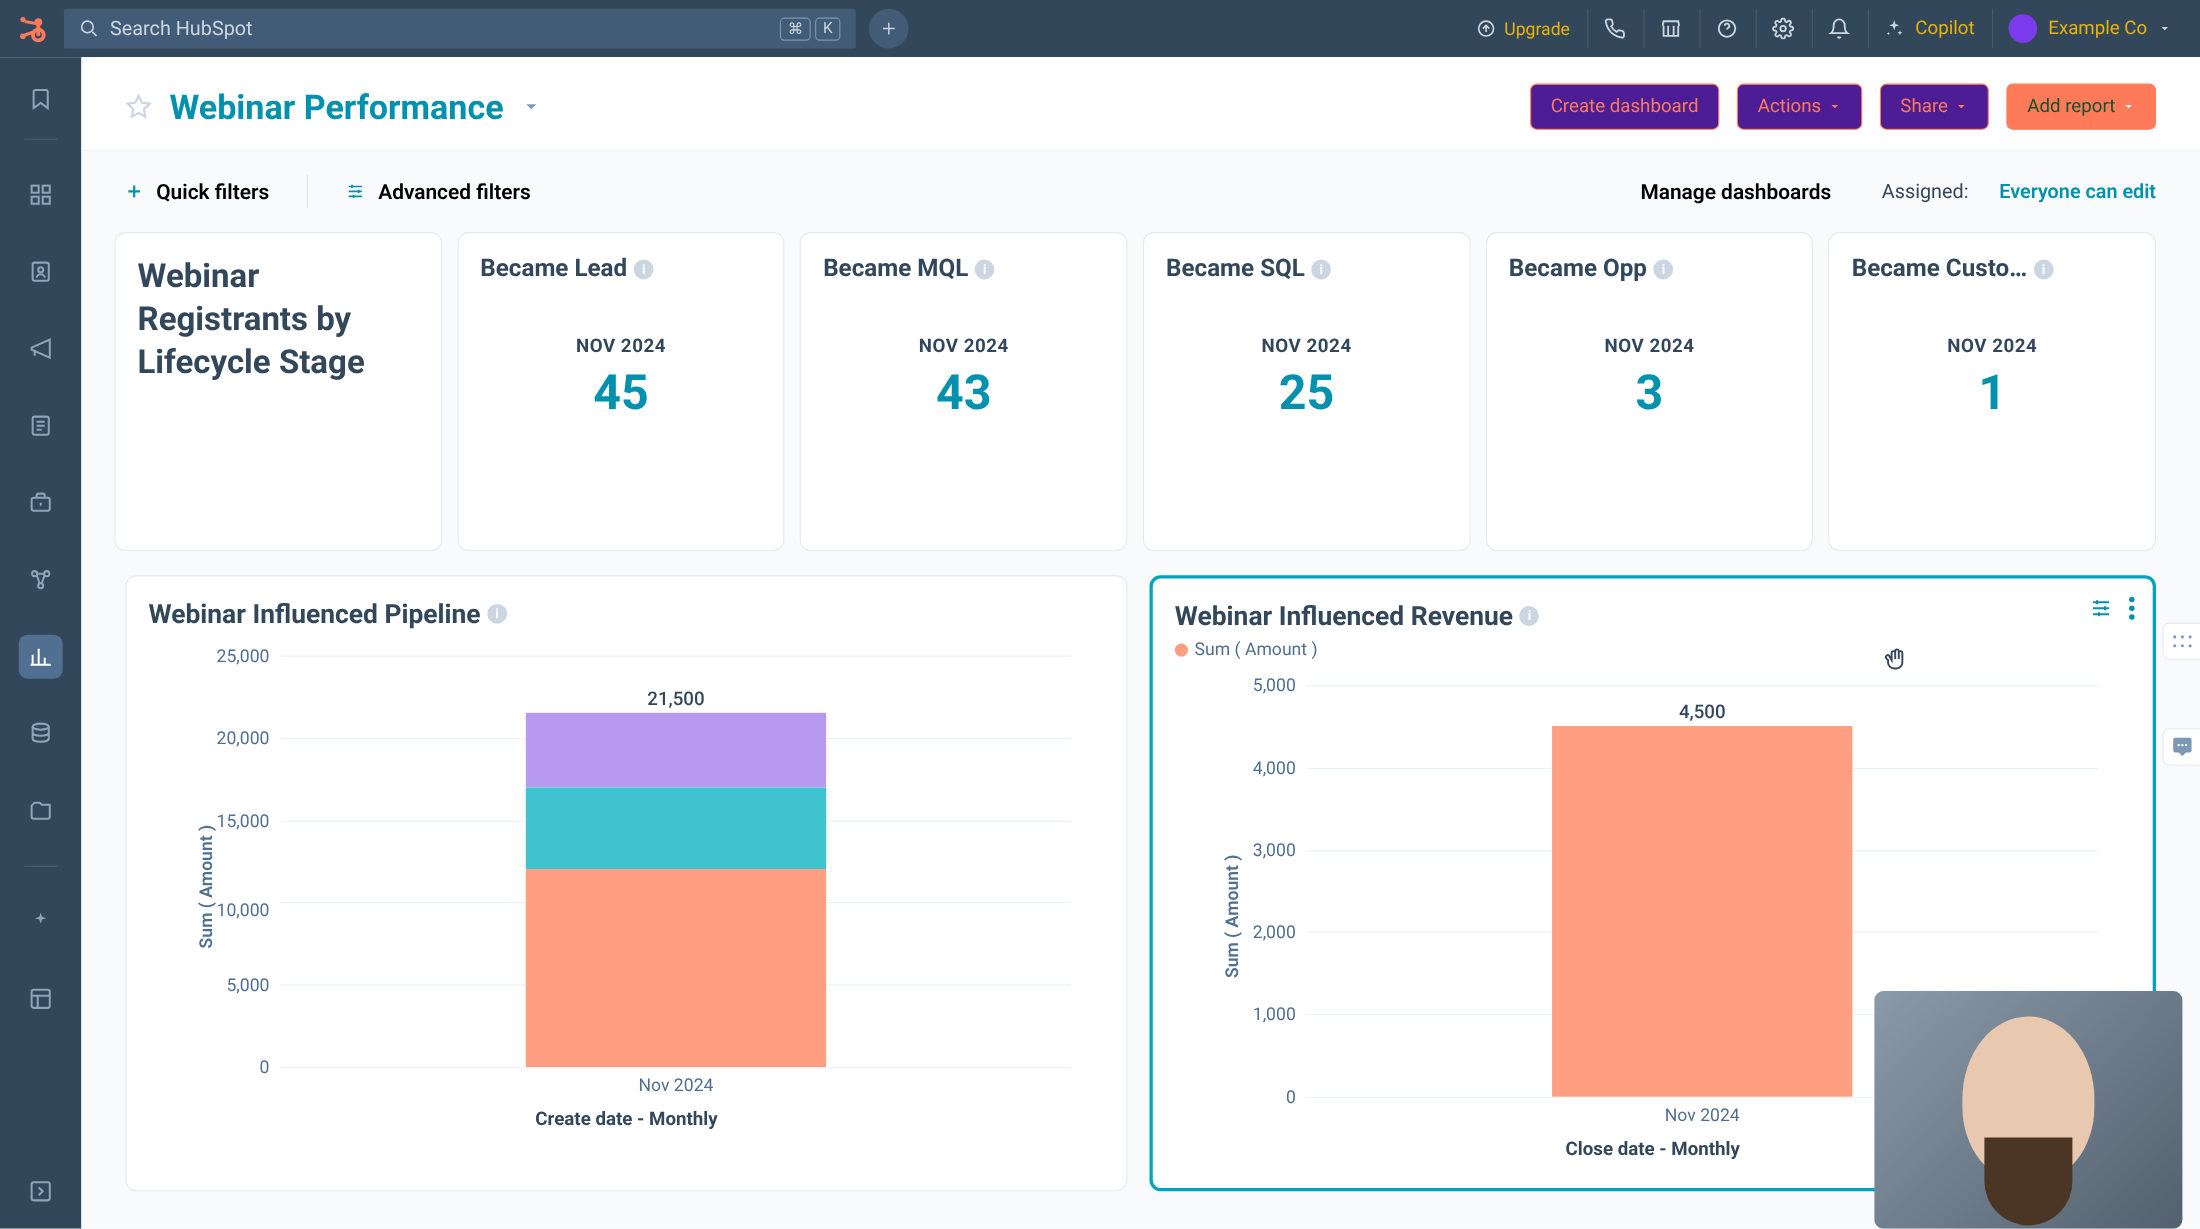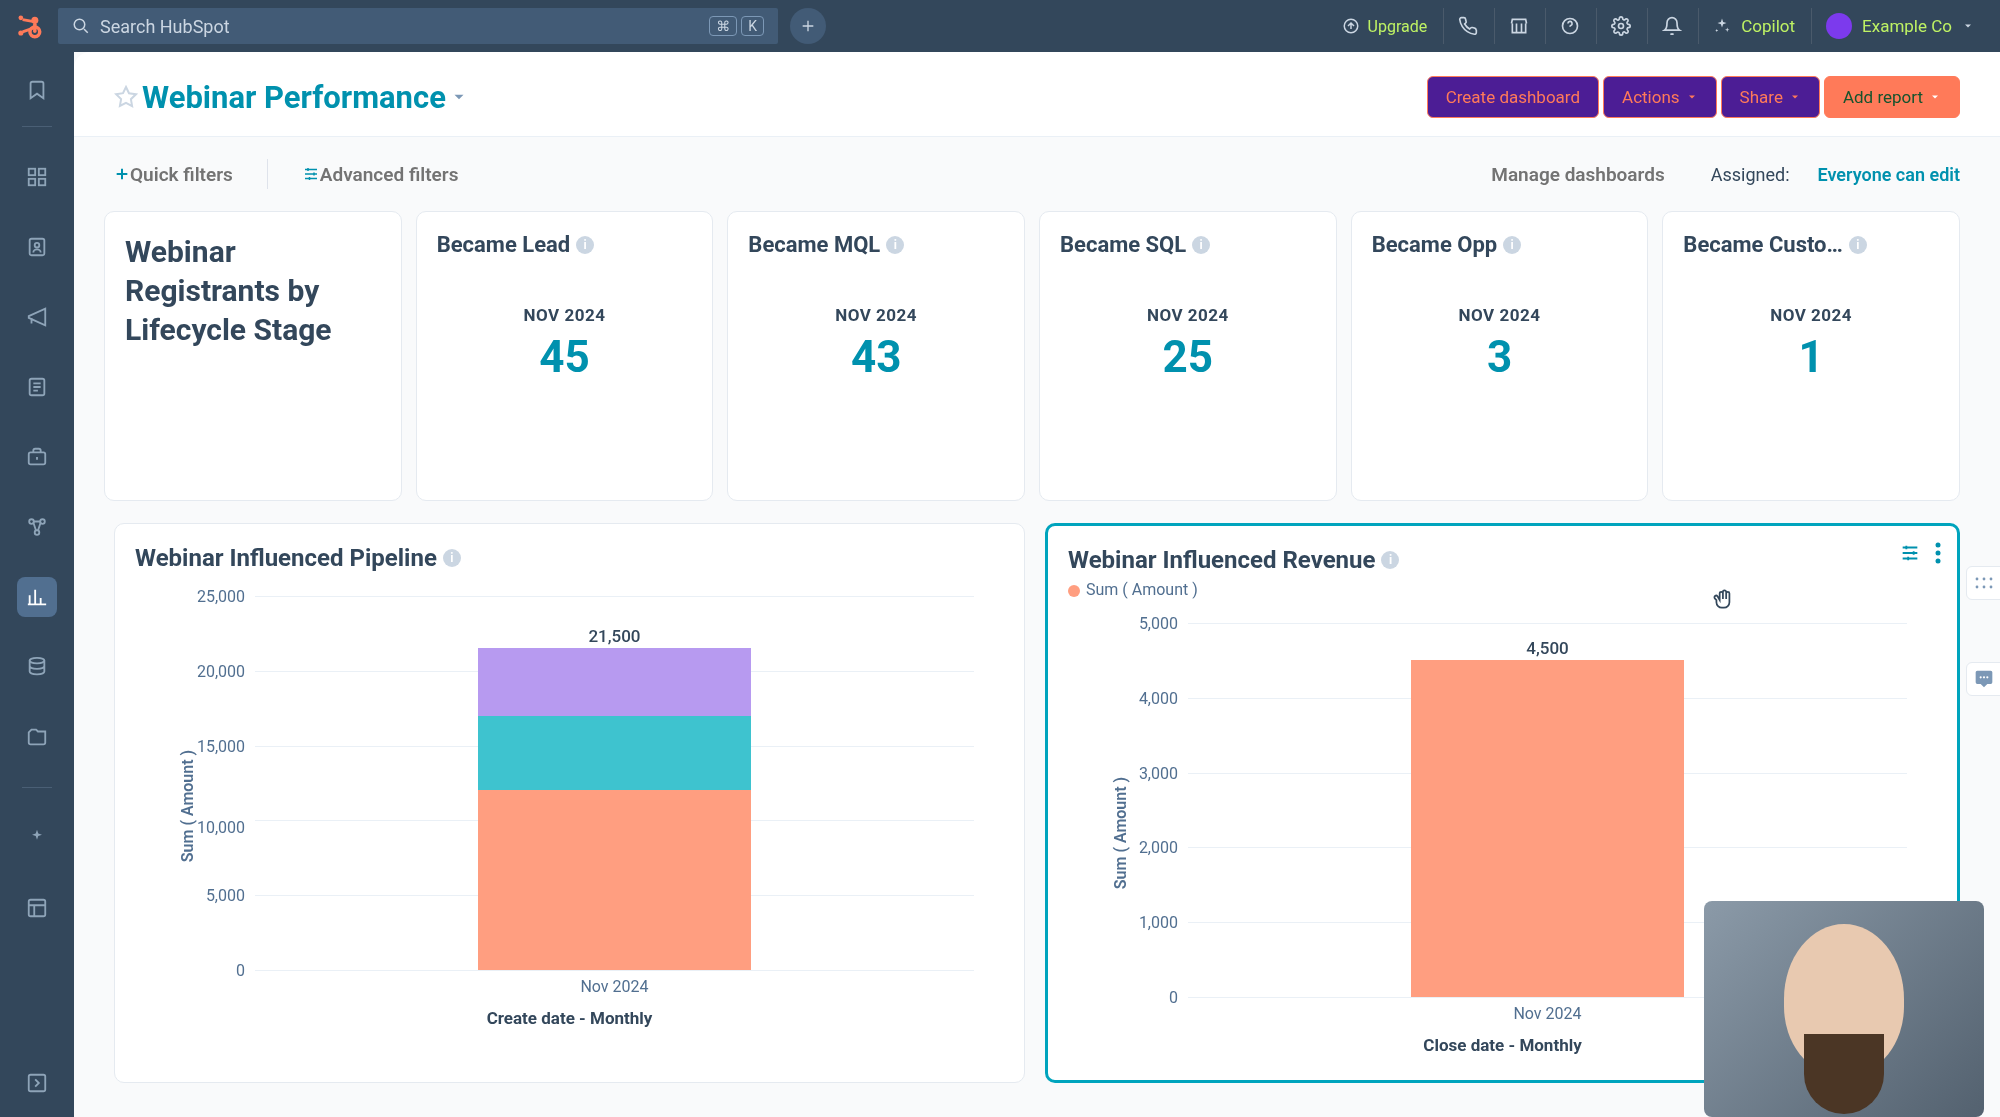--- a/index.html
+++ b/index.html
@@ -8,45 +8,45 @@
 
 .topnav { height: 52px; background: #33475b; display: flex; align-items: center; padding: 0 12px; gap: 12px; }
 .logo { width: 34px; height: 34px; display: flex; align-items: center; justify-content: center; color: #ff7a59; }
 .search-wrap { flex: 0 0 auto; width: 720px; background: #425b76; border-radius: 2px; height: 36px; display: flex; align-items: center; padding: 0 14px; gap: 10px; color: #cbd6e2; }
 .search-wrap input { flex: 1; background: transparent; border: none; outline: none; color: #fff; font-size: 18px; }
 .search-wrap input::placeholder { color: #cbd6e2; }
 .kbd { display: flex; gap: 4px; }
 .kbd span { border: 1px solid #7c98b6; border-radius: 4px; padding: 1px 6px; font-size: 14px; color: #cbd6e2; }
 .plus-btn { width: 36px; height: 36px; border-radius: 50%; background: #425b76; display: flex; align-items: center; justify-content: center; color: #cbd6e2; }
 .topnav-spacer { flex: 1; }
-.topnav-right { display: flex; align-items: center; gap: 2px; color: #bef264; }
+.topnav-right { display: flex; align-items: center; gap: 2px; color: #eab308; }
 .topnav-right .titem { padding: 0 14px; height: 36px; display: flex; align-items: center; gap: 8px; font-size: 17px; border-left: 1px solid #4a5a6b; }
 .topnav-right .titem:first-child { border-left: none; }
 .upgrade { display: flex; align-items: center; gap: 8px; padding-right: 14px; }
 .avatar-small { width: 26px; height: 26px; border-radius: 50%; background: #7c3aed; display:inline-block; }
 
 
 .rail { position: absolute; left: 0; top: 52px; bottom: 0; width: 74px; background: #33475b; display: flex; flex-direction: column; align-items: center; padding-top: 18px; gap: 30px; }
 .rail .ritem { width: 40px; height: 40px; display: flex; align-items: center; justify-content: center; color: #8ea4b8; border-radius: 8px; }
 .rail .ritem.active { background: #516f90; color: #fff; }
 .rail-bottom { position: absolute; bottom: 14px; width: 100%; display: flex; justify-content: center; }
 
 
 .main { position: absolute; left: 74px; top: 52px; right: 0; bottom: 0; background: #f9fafb; overflow: hidden; }
-.page-head { background: #fff; padding: 24px 40px 18px 40px; display: flex; align-items: center; gap: 4px; border-bottom: 1px solid #eaf0f6; border-top-left-radius: 16px; }
+.page-head { background: #fff; padding: 24px 40px 18px 40px; display: flex; align-items: center; gap: 16px; border-bottom: 1px solid #eaf0f6; border-top-left-radius: 16px; }
 .star-icn { color: #cbd6e2; }
 .page-title { color: #0091ae; font-size: 31px; font-weight: 700; }
 .title-dd { color: #7c98b6; }
 .page-head-spacer { flex: 1; }
 .btn { font-size: 17px; padding: 10px 18px; border-radius: 6px; cursor: pointer; display: inline-flex; align-items: center; gap: 6px; }
 .btn-outline { background: #4c1d95; border: 1px solid #ff7a59; color: #ff7a59; }
 .btn-primary { background: #ff7a59; border: 1px solid #ff7a59; color: #14532d; }
 
 .filter-bar { padding: 22px 40px 22px 40px; display: flex; align-items: center; gap: 28px; }
-.fa-link { color: #737373; font-size: 19px; font-weight: 600; display: flex; align-items: center; gap: 0; }
+.fa-link { color: #000000; font-size: 19px; font-weight: 600; display: flex; align-items: center; gap: 12px; }
 .vdiv { width: 1px; height: 30px; background: #dfe3eb; margin: 0 6px; }
 .filter-spacer { flex: 1; }
 .assigned-lbl { color: #33475b; font-size: 18px; }
 .assigned-val { color: #0091ae; font-size: 18px; font-weight: 600; }
 
 .cards-row { display: flex; gap: 14px; padding: 0 40px 22px 30px; }
 .card { background: #fff; border: 1px solid #e5eaf0; border-radius: 10px; flex: 1; min-width: 0; padding: 20px 20px; height: 290px; position: relative; }
 .card-big-title { font-size: 30px; font-weight: 700; color: #33475b; line-height: 1.3; }
 .card-heading { font-size: 22px; font-weight: 700; color: #33475b; display: flex; align-items: center; gap: 6px; white-space: nowrap; overflow: hidden; text-overflow: ellipsis; }
 .info-ic { width: 18px; height: 18px; border-radius: 50%; background: #cbd6e2; color: #fff; font-size: 12px; display: inline-flex; align-items: center; justify-content: center; flex-shrink:0; }

